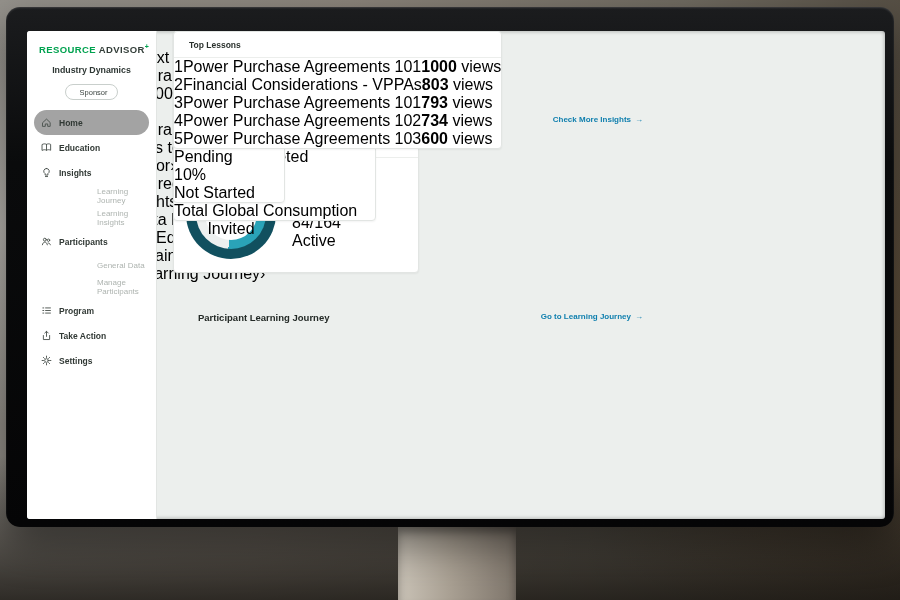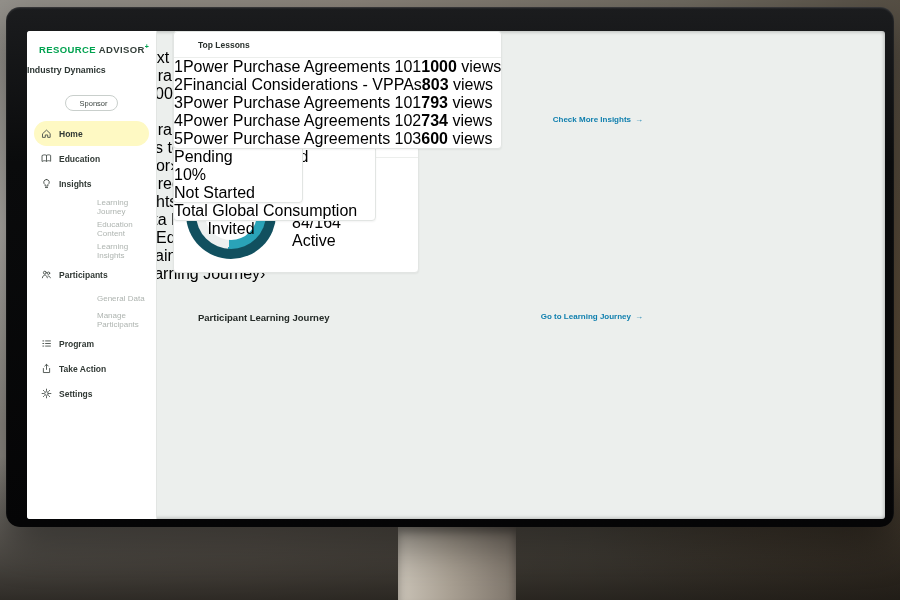--- a/index.html
+++ b/index.html
@@ -24,43 +24,43 @@
            box-shadow:0 18px 40px rgba(0,0,0,.45), inset 0 1px 2px rgba(255,255,255,.15);}
   .screen{position:absolute;left:21px;top:24px;width:858px;height:488px;background:#ecefed;
           border-radius:3px;overflow:hidden;box-shadow:inset 0 0 4px rgba(0,0,0,.35);}
 
   
   .sidebar{position:absolute;left:0;top:0;bottom:0;width:129px;background:#fff;border-right:1px solid #e2e5e3;}
   .logo{padding:12px 12px 2px;font-size:9.5px;font-weight:bold;letter-spacing:.4px;white-space:nowrap;}
   .logo .res{color:#00a24f;}
   .logo .adv{color:#333e39;}
   .logo .plus{color:#00a24f;font-size:7px;vertical-align:super;}
-  .org{text-align:left;font-weight:bold;font-size:8.8px;color:#2e3734;margin-top:8px;}
-  .sponsor{margin:20px auto 10px;width:max-content;display:flex;gap:4px;align-items:center;
+  .org{text-align:center;font-weight:bold;font-size:8.8px;color:#2e3734;margin-top:8px;}
+  .sponsor{margin:9px auto 10px;width:max-content;display:flex;gap:4px;align-items:center;
            border:1px solid #c9cfcc;border-radius:10px;padding:2.5px 10px;font-size:7.5px;
            color:#3a433f;background:#fff;cursor:pointer;}
   .nav-item{display:flex;align-items:center;gap:7px;height:25px;margin:0 7px;padding:0 7px;
             border-radius:13px;font-size:8.5px;font-weight:bold;color:#31393 5;color:#313935;cursor:pointer;}
-  .nav-item.active{background:#fef9c3;}
+  .nav-item.active{background:#a3a3a3;}
   .nav-sub{height:22px;padding-left:22px;font-size:8px;color:#aeb4b0;display:flex;align-items:center;cursor:pointer;margin-left:48px;}
   .icn{display:inline-flex;align-items:center;justify-content:center;color:#49514d;}
   .icn svg{display:block;}
 
   
   .main{position:absolute;left:146px;top:0;width:472px;height:100%;}
   .h1{position:absolute;top:22px;left:0;font-size:15.5px;font-weight:bold;color:#1d2320;letter-spacing:.2px;}
   .filters{position:absolute;top:57px;left:1px;display:flex;gap:20px;align-items:center;font-size:8px;color:#5c635f;}
   .fgroup{display:flex;align-items:center;cursor:pointer;}
   .fval{font-weight:bold;color:#2b322e;margin-left:5px;}
   .dd{font-size:6.5px;color:#454c48;margin-left:4px;}
   .sec-head{position:absolute;left:1px;font-size:9.5px;font-weight:bold;color:#23292 6;color:#232926;}
   .sec-link{position:absolute;right:2px;font-size:8px;font-weight:bold;color:#0f7fae;cursor:pointer;}
   .sec-link .arr{margin-left:4px;}
   .card{position:absolute;background:#fff;border:1px solid #e2e5e3;border-radius:4px;box-shadow:0 1px 2px rgba(0,0,0,.05);box-sizing:border-box;}
-  .card-title{font-size:8.5px;font-weight:bold;color:#2a312d;padding:8px 24px 7px;border-bottom:1px solid #eceeec;}
+  .card-title{font-size:8.5px;font-weight:bold;color:#2a312d;padding:8px 15px 7px;border-bottom:1px solid #eceeec;}
 
   
   #card-invited{left:0;top:100px;width:246px;height:142px;}
   .donut-wrap{display:flex;align-items:center;gap:16px;padding:11px 12px;}
   .donut{width:90px;height:90px;border-radius:50%;position:relative;flex:none;}
   .ring2{position:absolute;inset:10px;border-radius:50%;}
   .hole{position:absolute;inset:19px;background:#fff;border-radius:50%;display:flex;flex-direction:column;
         align-items:center;justify-content:center;text-align:center;}
   .hole .hv{font-size:9.5px;font-weight:bold;color:#22282":#222825;color:#222825;}
   .hole .hl{font-size:5.6px;color:#8b928e;width:40px;line-height:1.25;margin-top:1px;}
@@ -166,21 +166,20 @@
           <div class="nav-item">
             <span class="icn">
               <svg width="11" height="11" viewBox="0 0 12 12" fill="none" stroke="currentColor" stroke-width="1" stroke-linecap="round" stroke-linejoin="round">
                 <path d="M6 1.6a3 3 0 0 1 1.5 5.6V8.8h-3V7.2A3 3 0 0 1 6 1.6z"></path>
                 <path d="M4.8 10.4h2.4"></path>
               </svg>
             </span>
             <span>Insights</span>
           </div>
           <div class="nav-sub">Learning Journey</div>
-          <div class="nav-sub">Education Content</div>
           <div class="nav-sub">Learning Insights</div>
           <div class="nav-item">
             <span class="icn">
               <svg width="11" height="11" viewBox="0 0 12 12" fill="none" stroke="currentColor" stroke-width="1" stroke-linecap="round" stroke-linejoin="round">
                 <circle cx="4.2" cy="4" r="1.6"></circle>
                 <circle cx="8.2" cy="4.6" r="1.3"></circle>
                 <path d="M1.5 9.6c.4-2 1.5-2.9 2.7-2.9s2.3.9 2.7 2.9"></path>
                 <path d="M7.8 7.6c1.2 0 2 .8 2.4 2"></path>
               </svg>
             </span>

